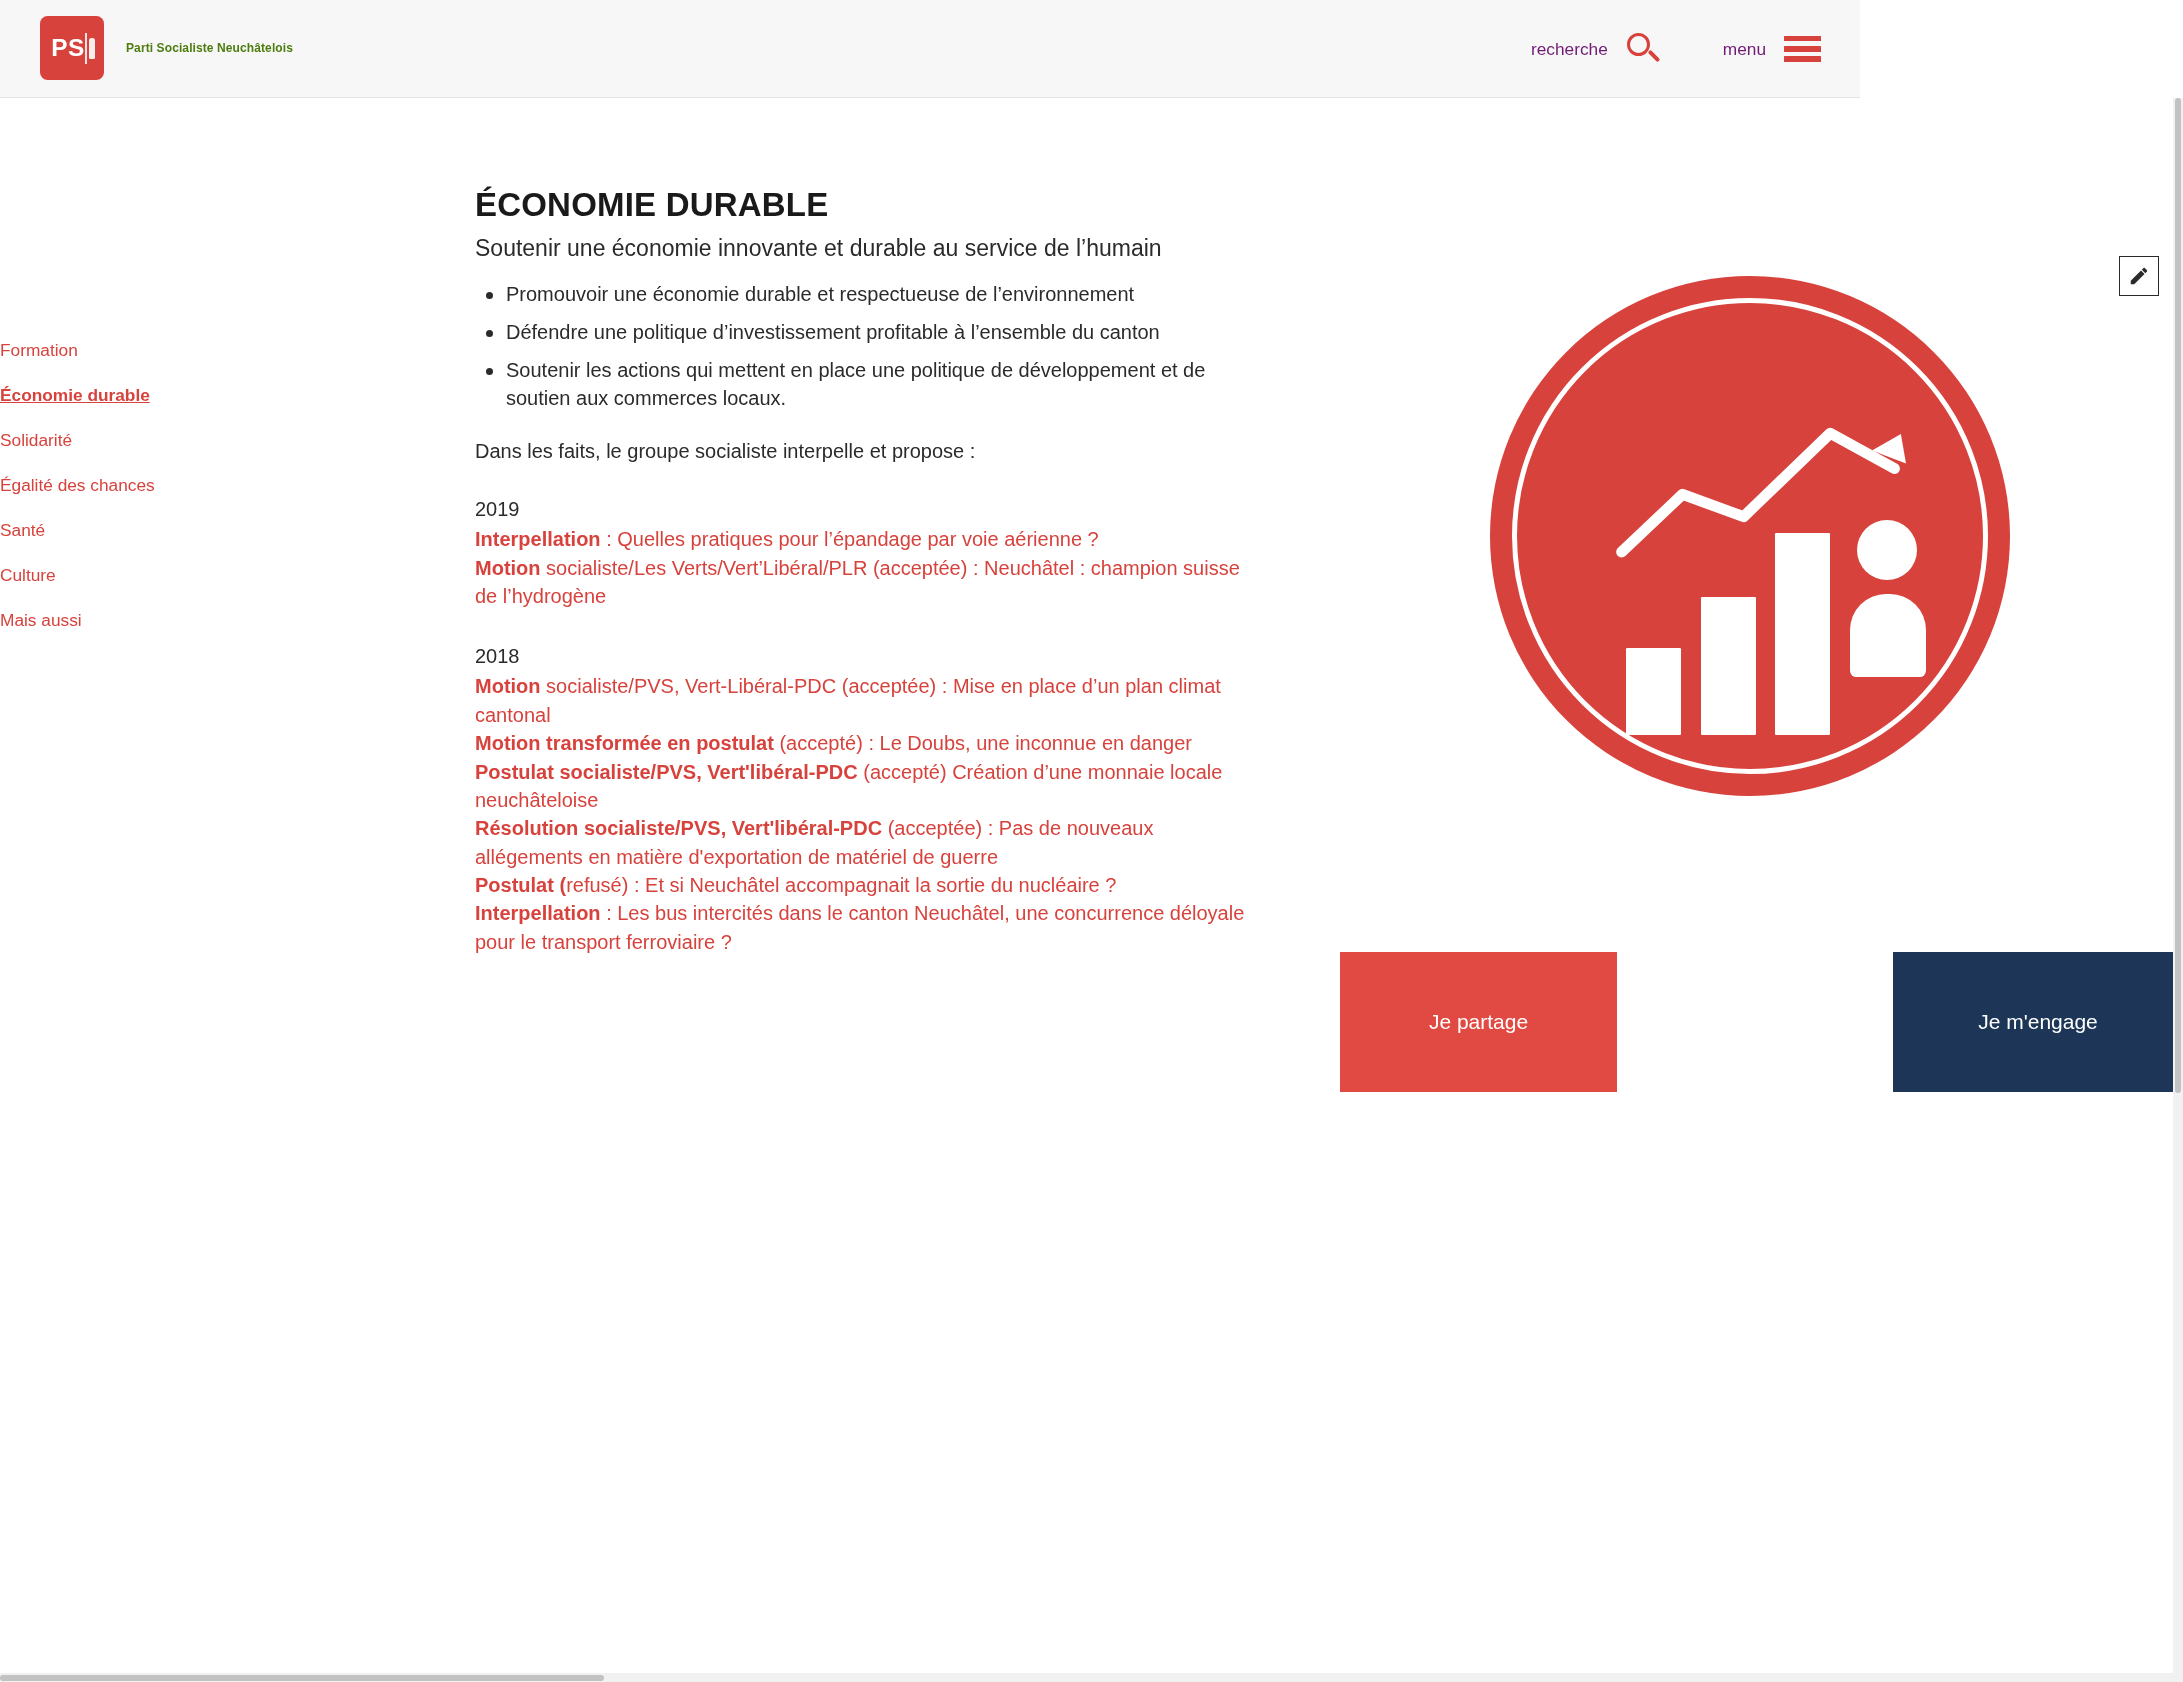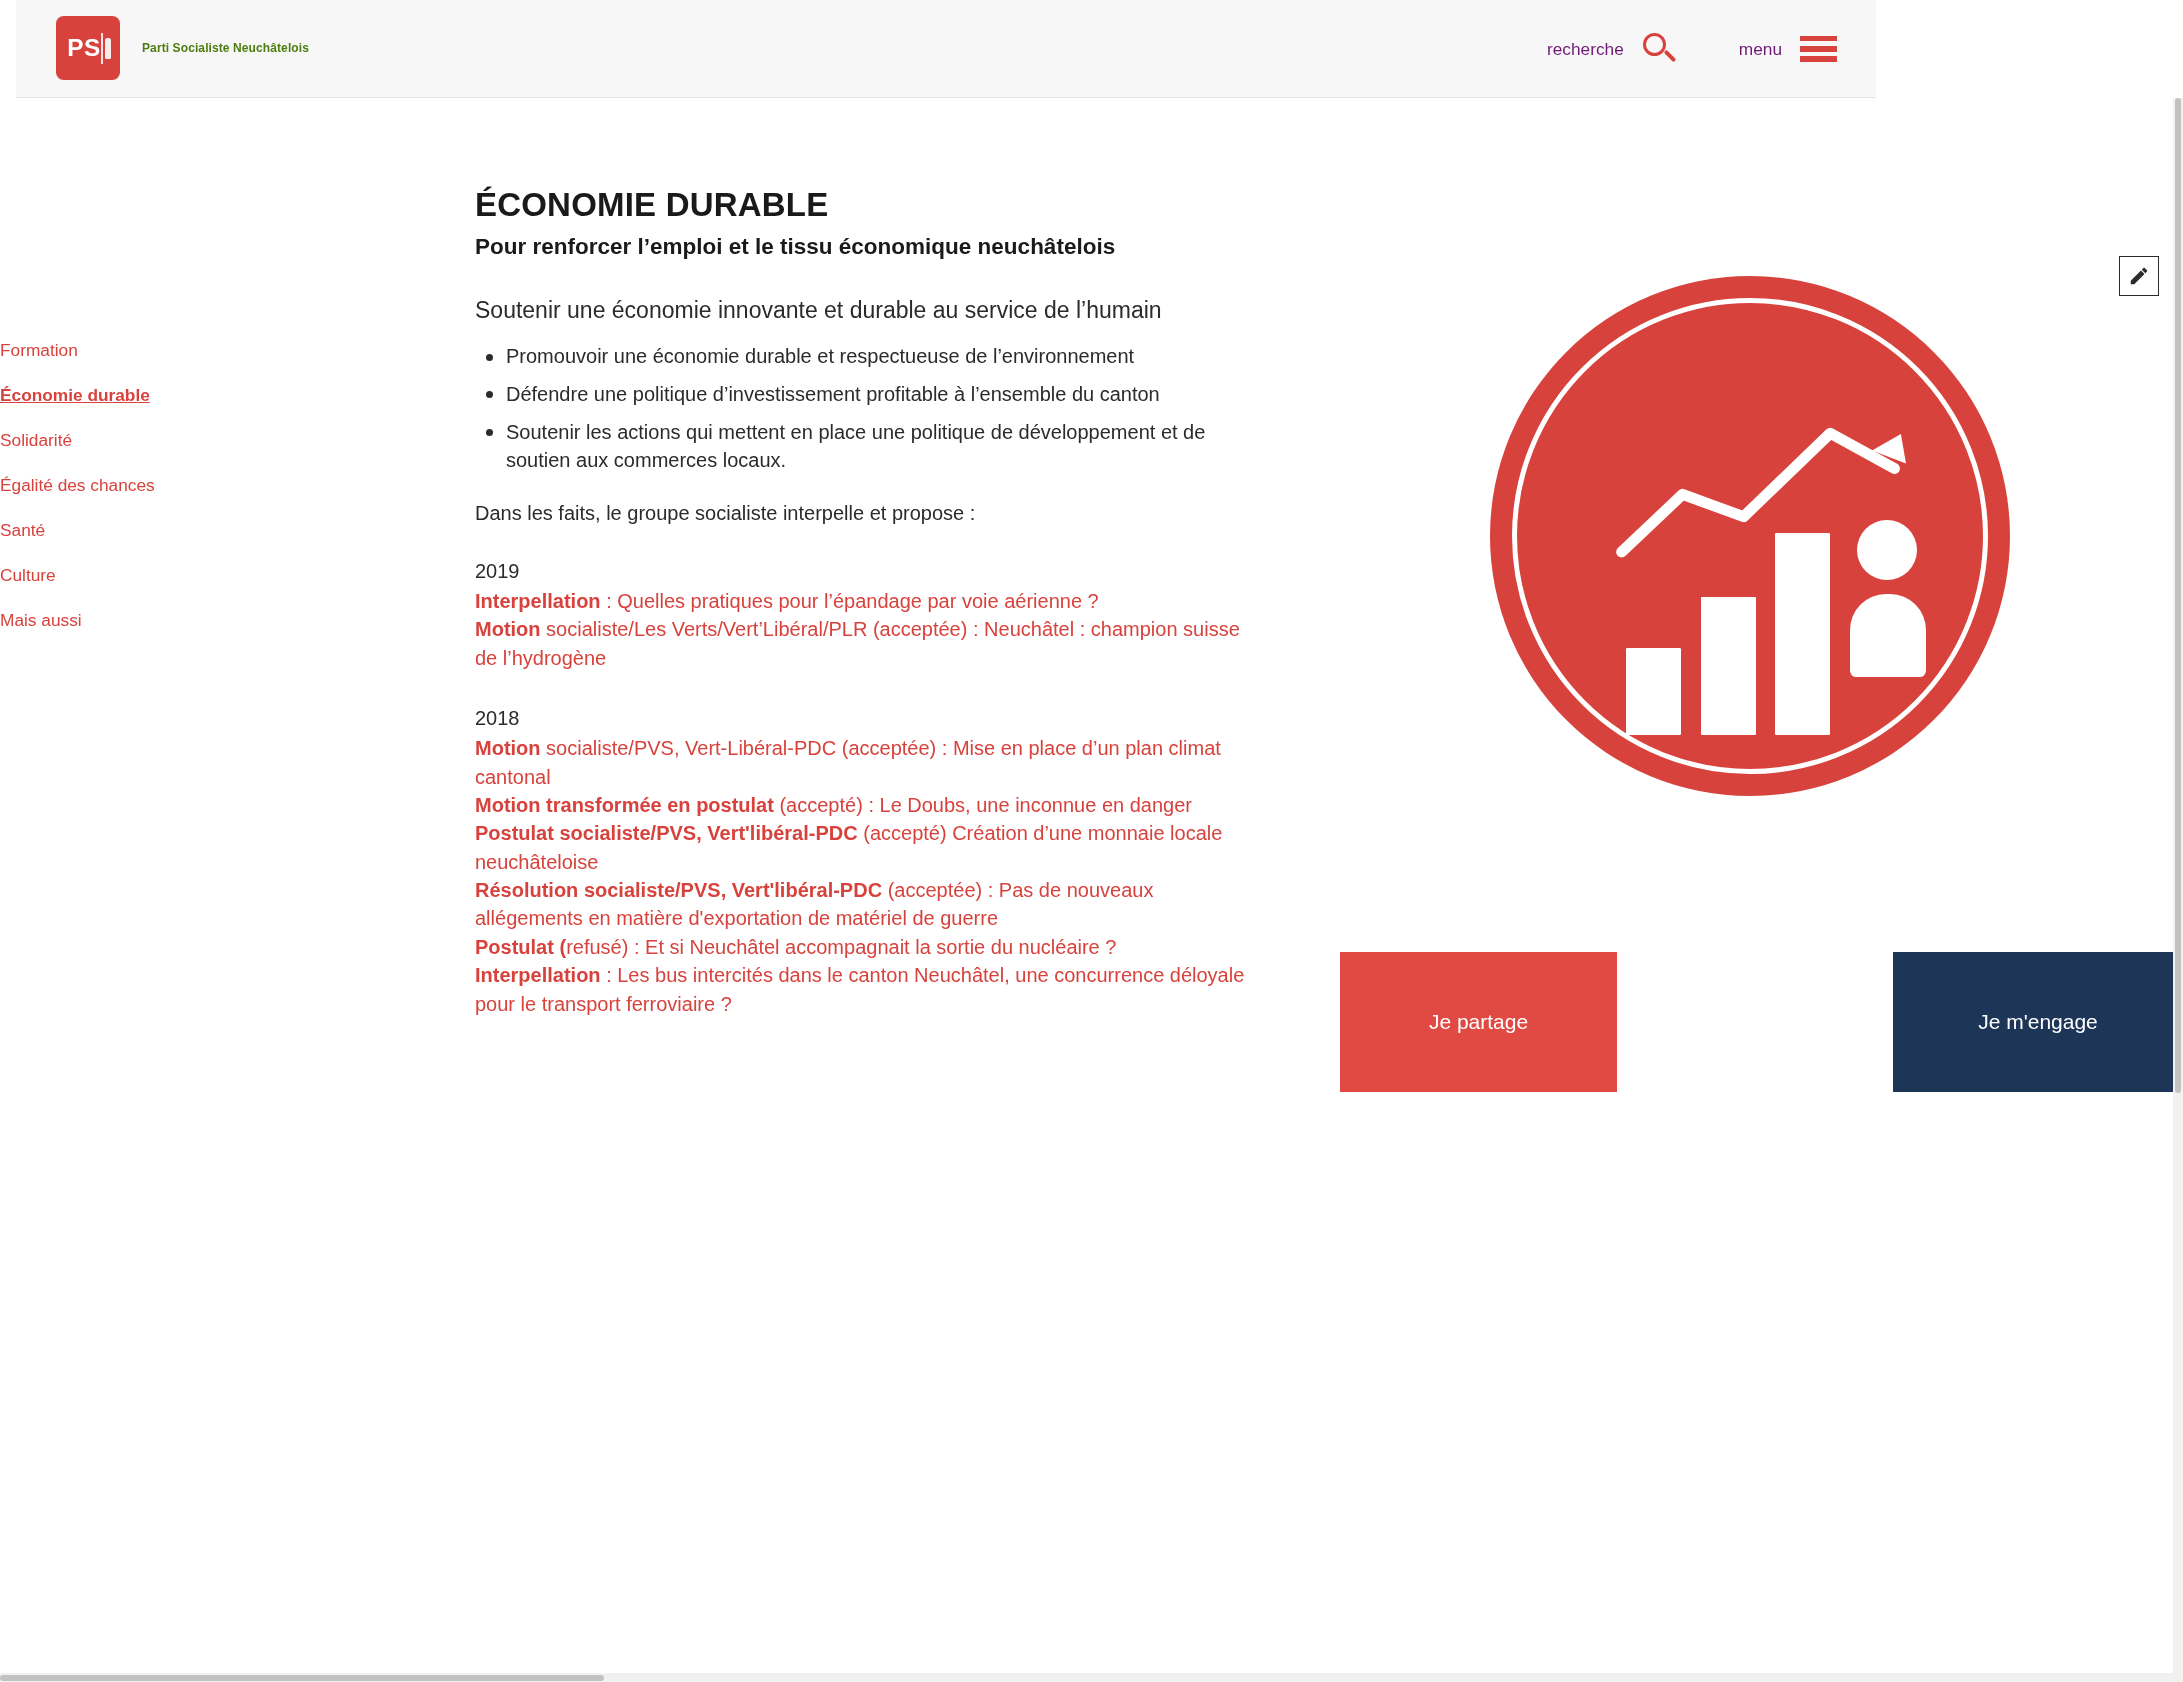--- a/index.html
+++ b/index.html
@@ -6,21 +6,21 @@
   html, body {
     margin: 0; padding: 0;
     width: 2183px; height: 1682px;
     background: #ffffff;
     font-family: "Liberation Sans", sans-serif;
   }
   body { position: relative; overflow: hidden; }
 
   
   .header {
-    position: absolute; top: 0; left: 16px;
+    position: absolute; top: 0; left: 0;
     width: 1860px; height: 98px;
     background: #f7f7f7;
     border-bottom: 0.6px solid #e3e3e3;
   }
   .logo-block {
     position: absolute; left: 40px; top: 16px;
     display: flex; align-items: center;
   }
   .logo-mark {
     width: 64px; height: 64px;
@@ -316,21 +316,20 @@
   <a href="#" class="active">Économie durable</a>
   <a href="#">Solidarité</a>
   <a href="#">Égalité des chances</a>
   <a href="#">Santé</a>
   <a href="#">Culture</a>
   <a href="#">Mais aussi</a>
 </nav>
 
 <main class="content">
   <h1 class="page-title">ÉCONOMIE DURABLE</h1>
-  <h2 class="page-subtitle">Pour renforcer l’emploi et le tissu économique neuchâtelois</h2>
   <p class="lead">Soutenir une économie innovante et durable au service de l’humain</p>
 
   <ul class="bullets">
     <li>Promouvoir une économie durable et respectueuse de l’environnement</li>
     <li>Défendre une politique d’investissement profitable à l’ensemble du canton</li>
     <li>Soutenir les actions qui mettent en place une politique de développement et de soutien aux commerces locaux.</li>
   </ul>
 
   <p class="intro-facts">Dans les faits, le groupe socialiste interpelle et propose :</p>
 

